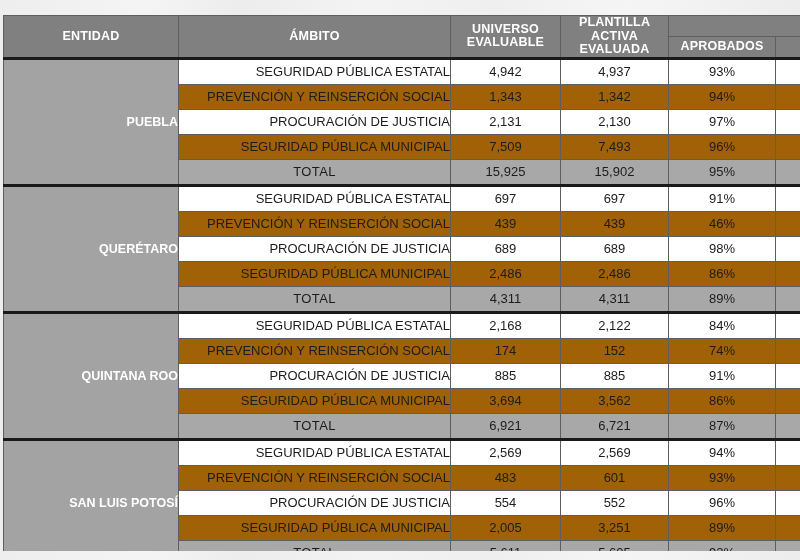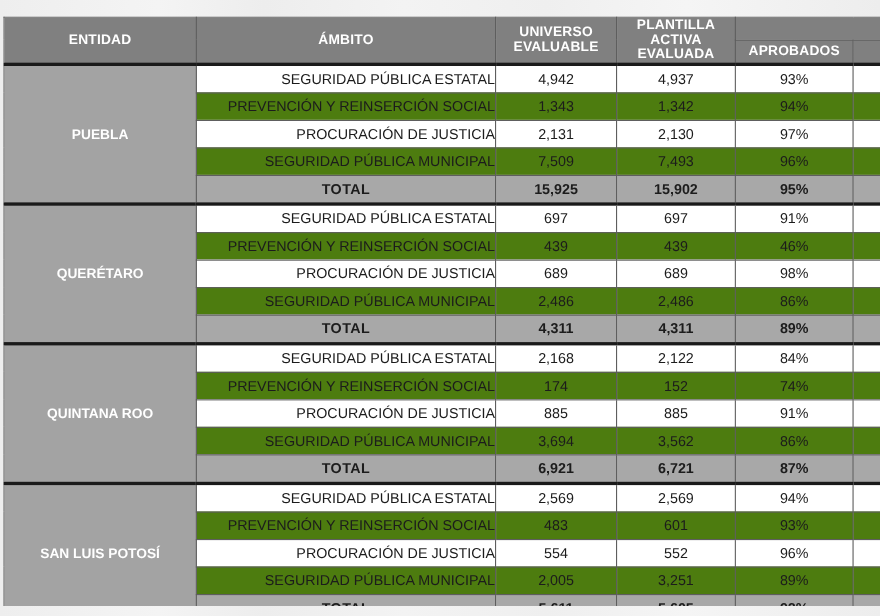--- a/index.html
+++ b/index.html
@@ -76,21 +76,21 @@
     border-right: 1px solid #4a4a4a;
     border-top: 1px solid #8e8e8e;
     border-bottom: 1px solid #8e8e8e;
   }
 
   td.entity {
     background: #a3a3a3;
     color: #ffffff;
     font-weight: bold;
     font-size: 12.5px;
-    text-align: center;
+    text-align: right;
     padding-left: 12px;
     vertical-align: middle;
     border: 1px solid #4a4a4a;
   }
 
   td.ambito {
     text-align: right;
     padding-left: 7px;
     font-size: 13px;
     white-space: nowrap;
@@ -98,25 +98,25 @@
 
   td.num {
     text-align: center;
     font-size: 13px;
   }
 
   tr.band-light td.ambito,
   tr.band-light td.num { background: #ffffff; }
 
   tr.band-dark td.ambito,
-  tr.band-dark td.num { background: #4d7c0f; }
+  tr.band-dark td.num { background: #a16207; }
 
   tr.total-row td {
     background: #a8a8a8;
-    font-weight: bold;
+    font-weight: normal;
     border-top: 1px solid #777;
   }
   tr.total-row td.ambito {
     text-align: center;
     padding-left: 0;
     letter-spacing: 0.4px;
   }
 
   
   tr.group-end td {

